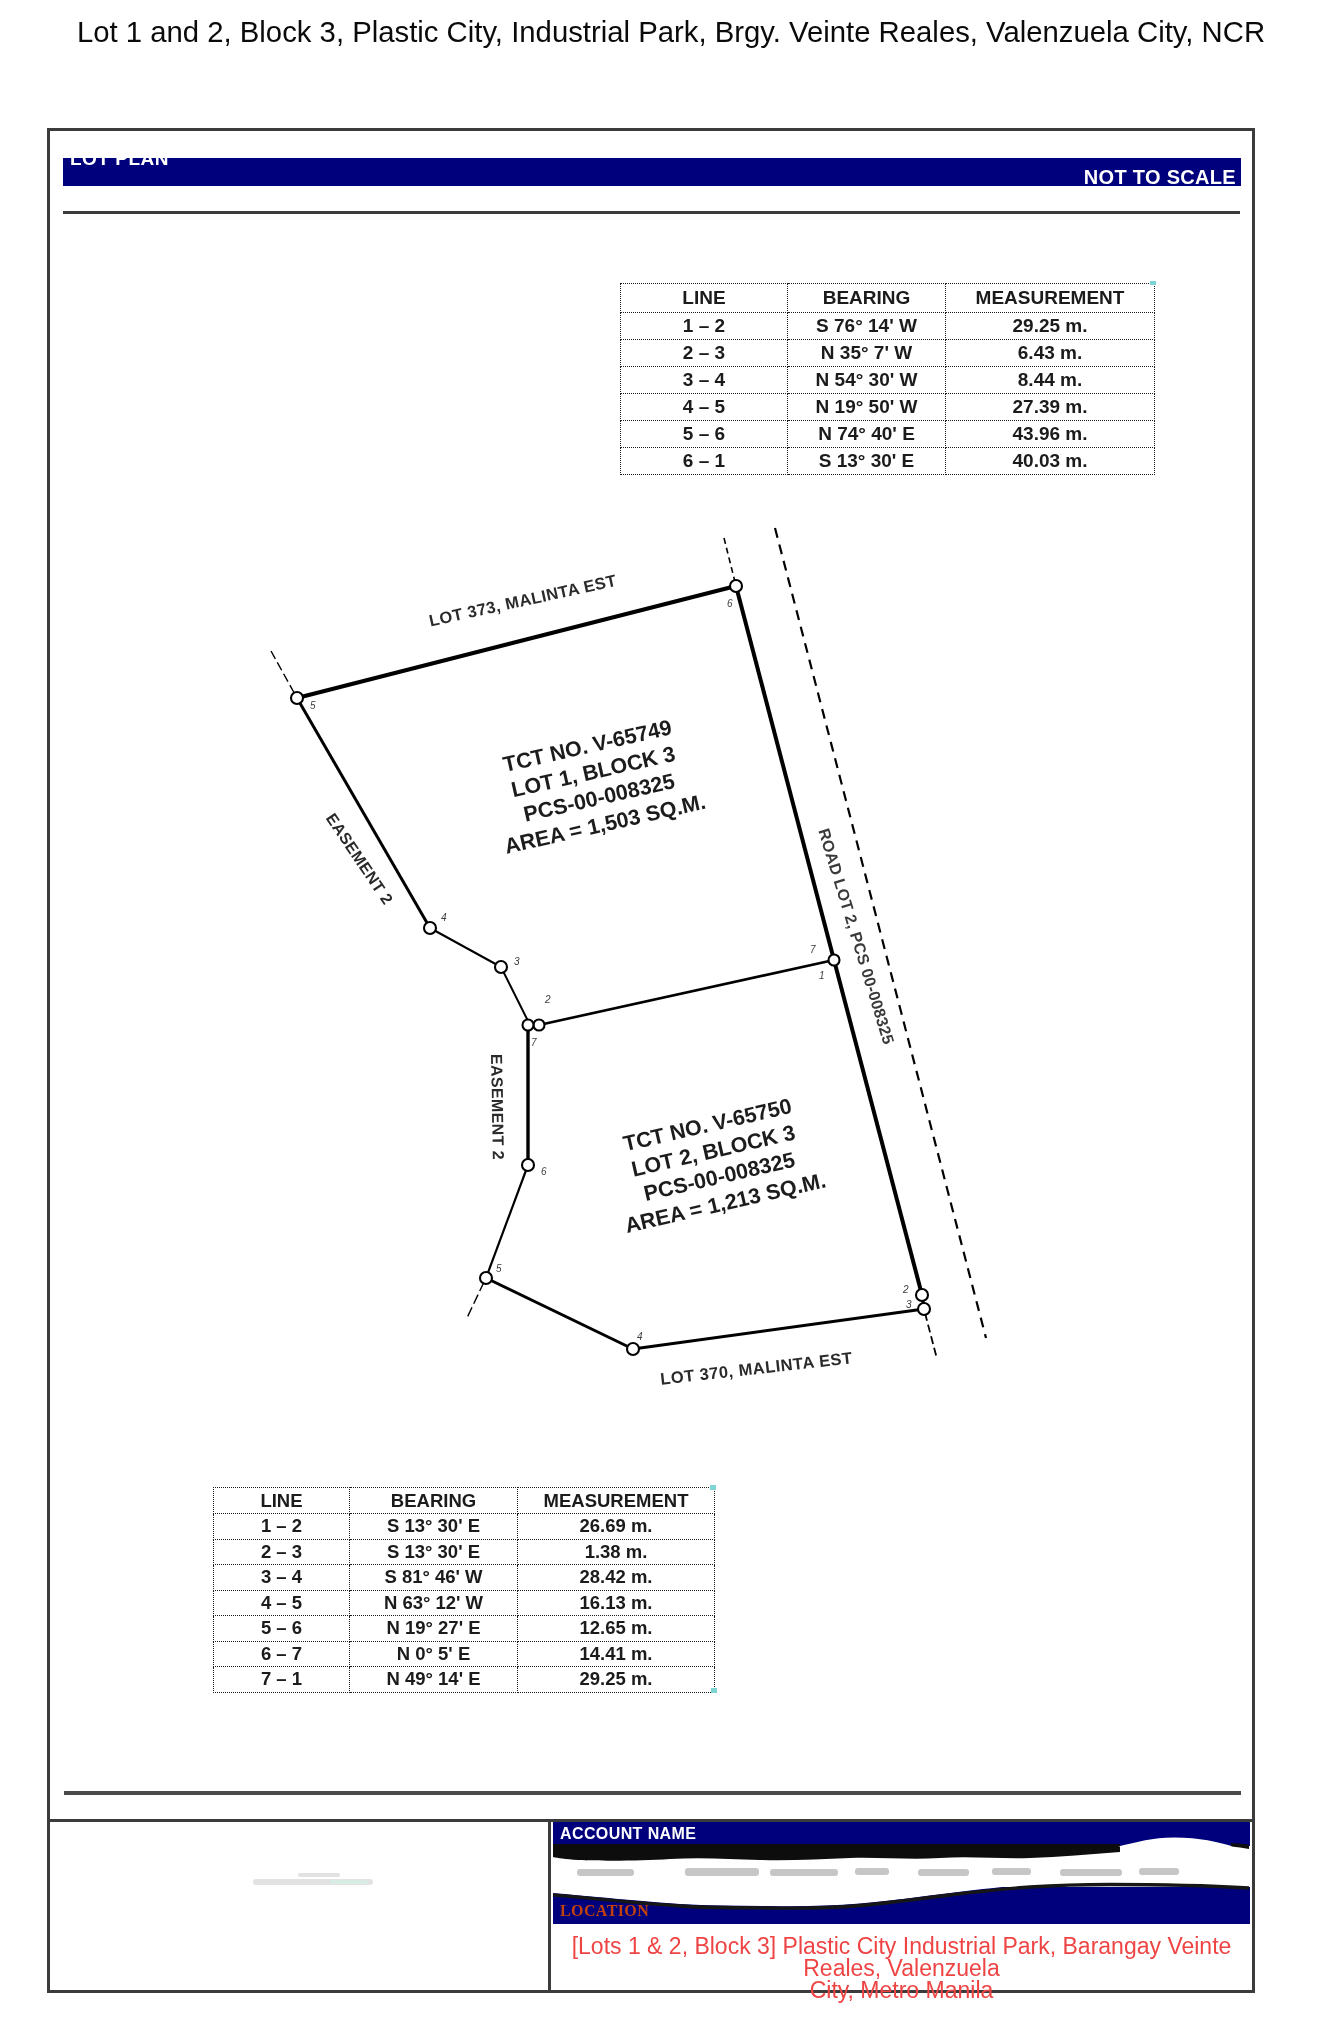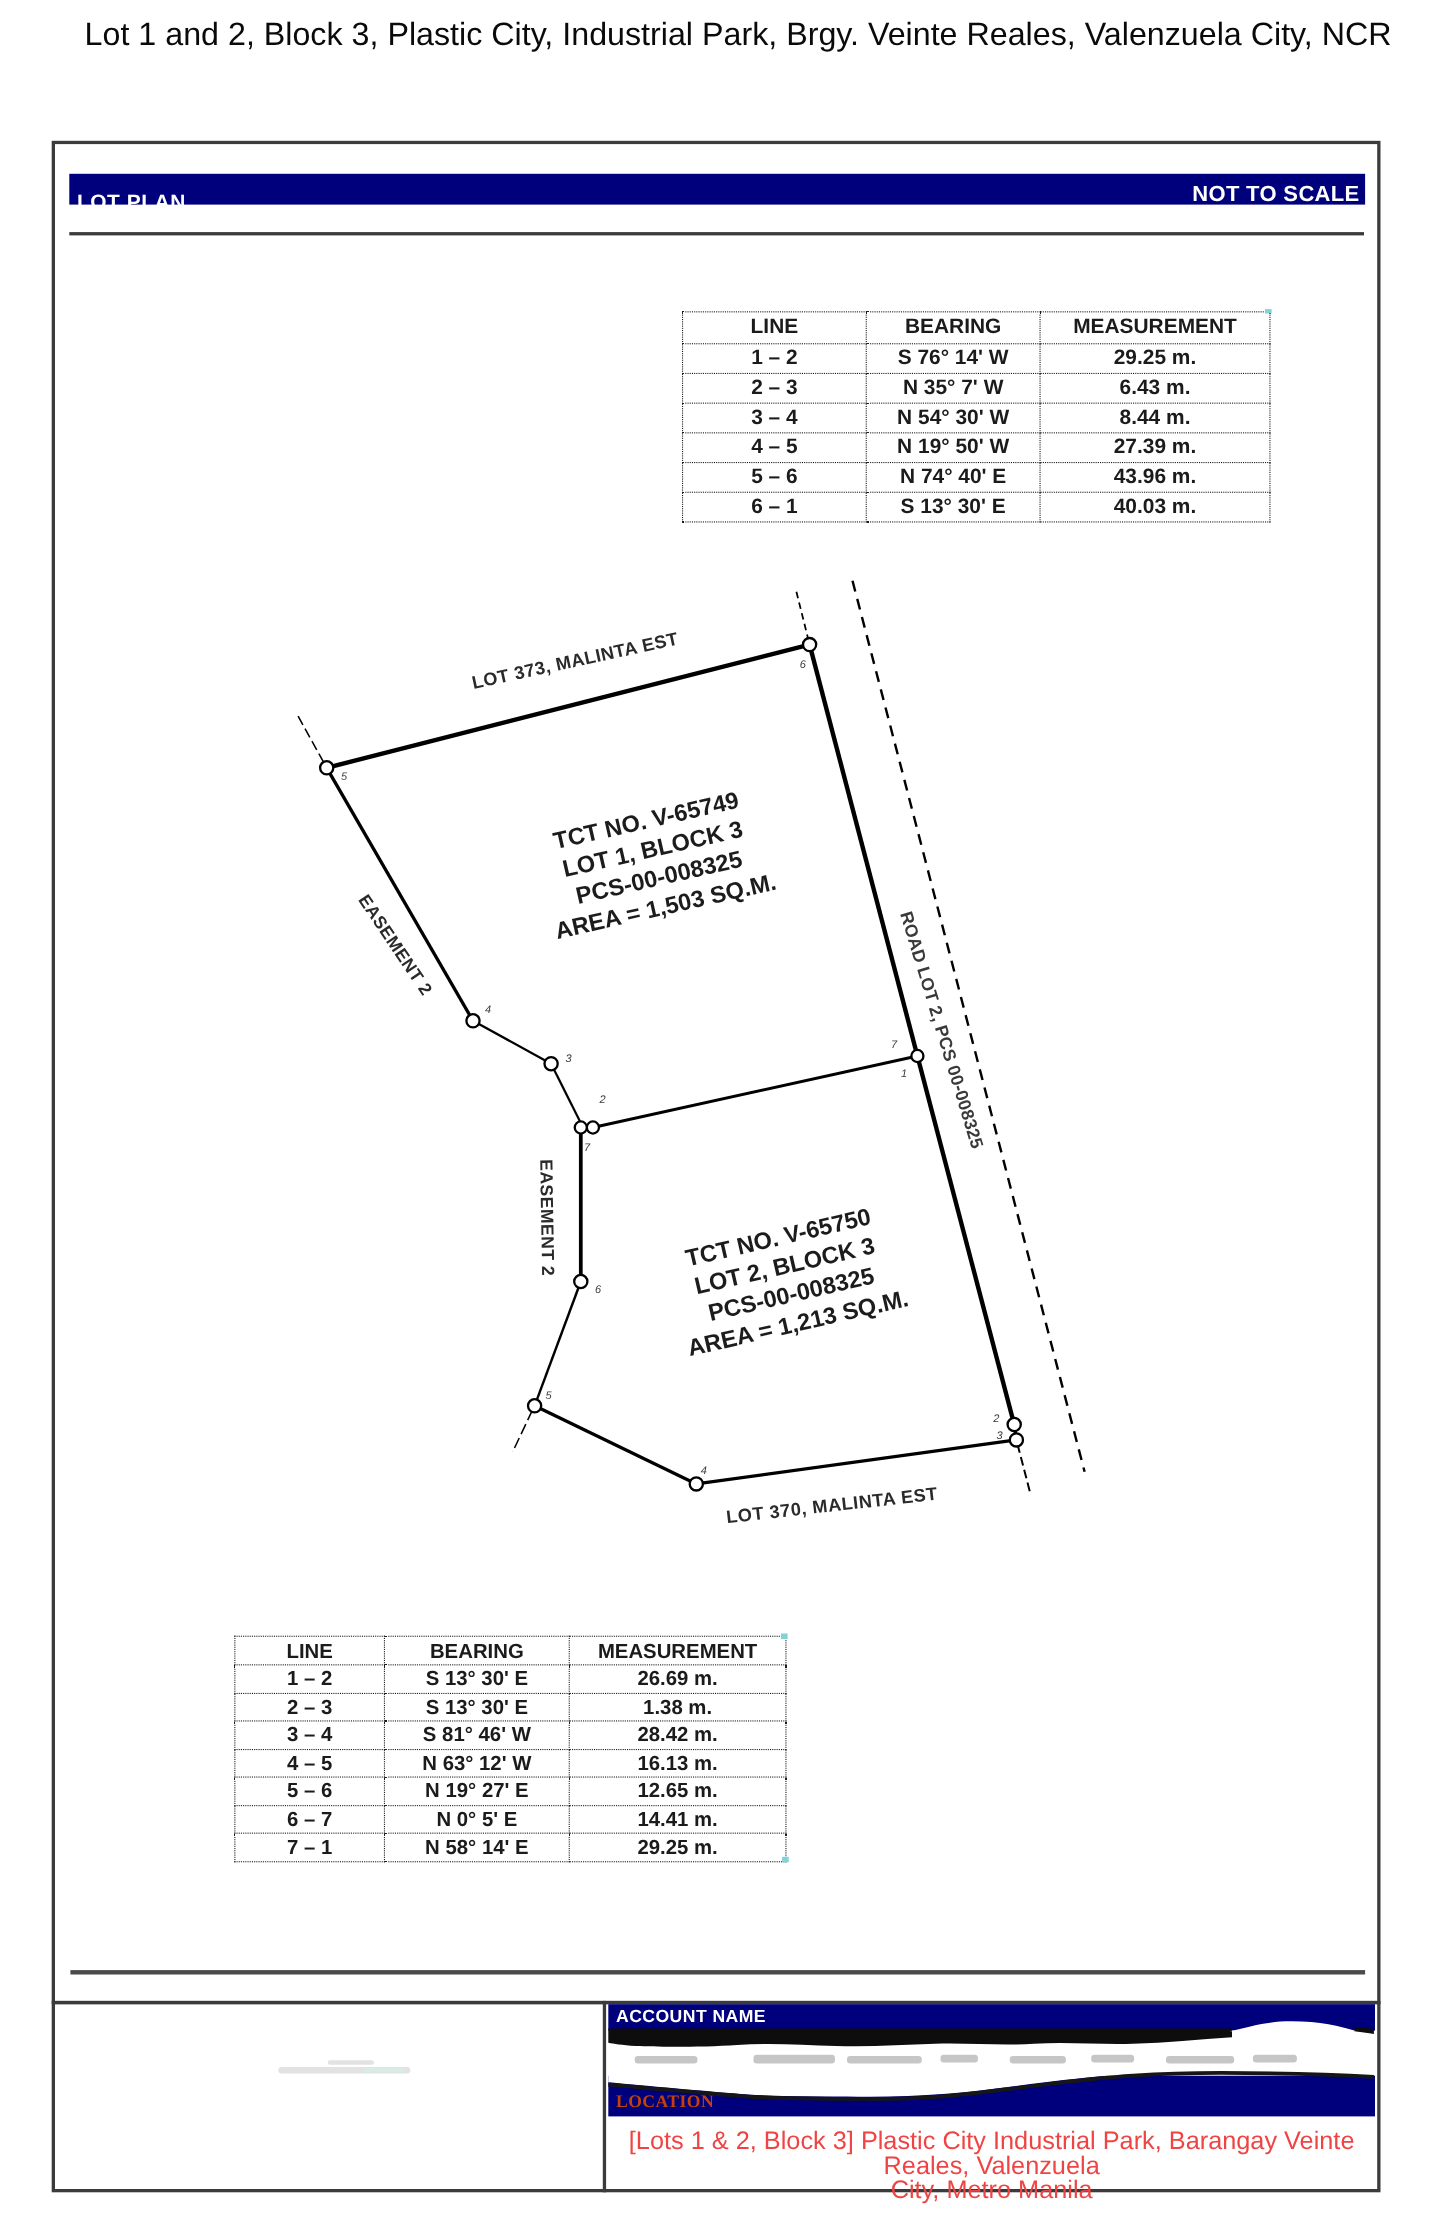--- a/index.html
+++ b/index.html
@@ -11,21 +11,21 @@
 </style>
 </head>
 <body>
 
 <div class="abs" style="left:11px;top:15px;width:1320px;text-align:center;font-size:29.3px;color:#0a0a0a;">Lot 1 and 2, Block 3, Plastic City, Industrial Park, Brgy. Veinte Reales, Valenzuela City, NCR</div>
 
 <div class="abs" style="left:47px;top:128px;width:1202px;height:1688px;border:3px solid #3b3b3b;"></div>
 
 <div class="abs" style="left:63px;top:158px;width:1178px;height:28px;background:#00007c;"></div>
 
-<div class="abs" style="left:70px;top:174px;font-size:19px;font-weight:bold;color:#ffffff;letter-spacing:0.5px;">LOT PLAN</div>
+<div class="abs" style="left:70px;top:148px;font-size:19px;font-weight:bold;color:#ffffff;letter-spacing:0.5px;">LOT PLAN</div>
 
 <div class="abs" style="left:941px;top:166px;width:295px;text-align:right;font-size:20px;font-weight:bold;color:#ffffff;letter-spacing:0.3px;">NOT TO SCALE</div>
 
 <div class="abs" style="left:63px;top:211px;width:1177px;height:3px;background:#3b3b3b;"></div>
 
 <div class="abs" style="left:64px;top:1791px;width:1177px;height:4px;background:#4a4a4a;"></div>
 
 <div class="abs" style="left:620px;top:283px;">
 <table class="meas" style="width:534px;font-size:19px;">
 <colgroup>
@@ -111,21 +111,21 @@
           <td>N 19° 27' E</td>
           <td>12.65 m.</td>
         </tr>
 <tr style="height:25.5px;">
           <td>6 – 7</td>
           <td>N 0° 5' E</td>
           <td>14.41 m.</td>
         </tr>
 <tr style="height:25.5px;">
           <td>7 – 1</td>
-          <td>N 58° 14' E</td>
+          <td>N 49° 14' E</td>
           <td>29.25 m.</td>
         </tr>
 </tbody>
     </table>
 </div>
 
 <div class="abs" style="left:47px;top:1819px;width:1202px;height:168px;border:3px solid #3b3b3b;"></div>
 
 <div class="abs" style="left:548px;top:1819px;width:3px;height:174px;background:#3b3b3b;"></div>
 

